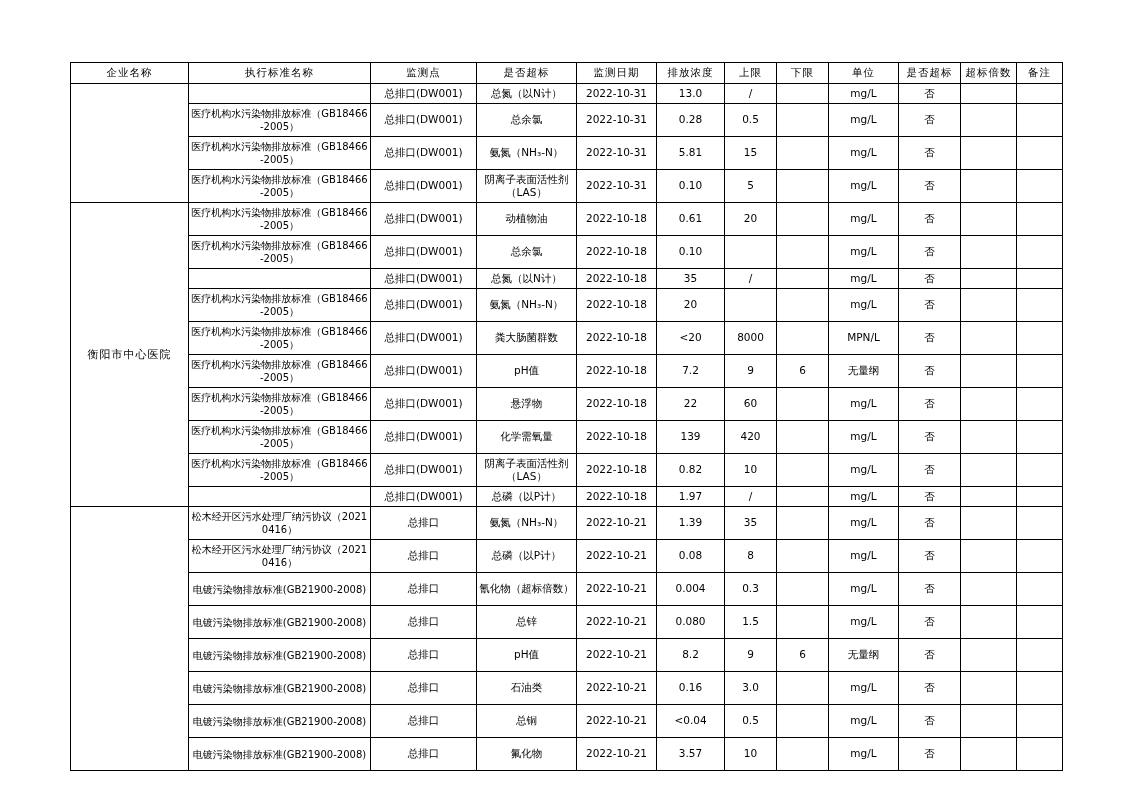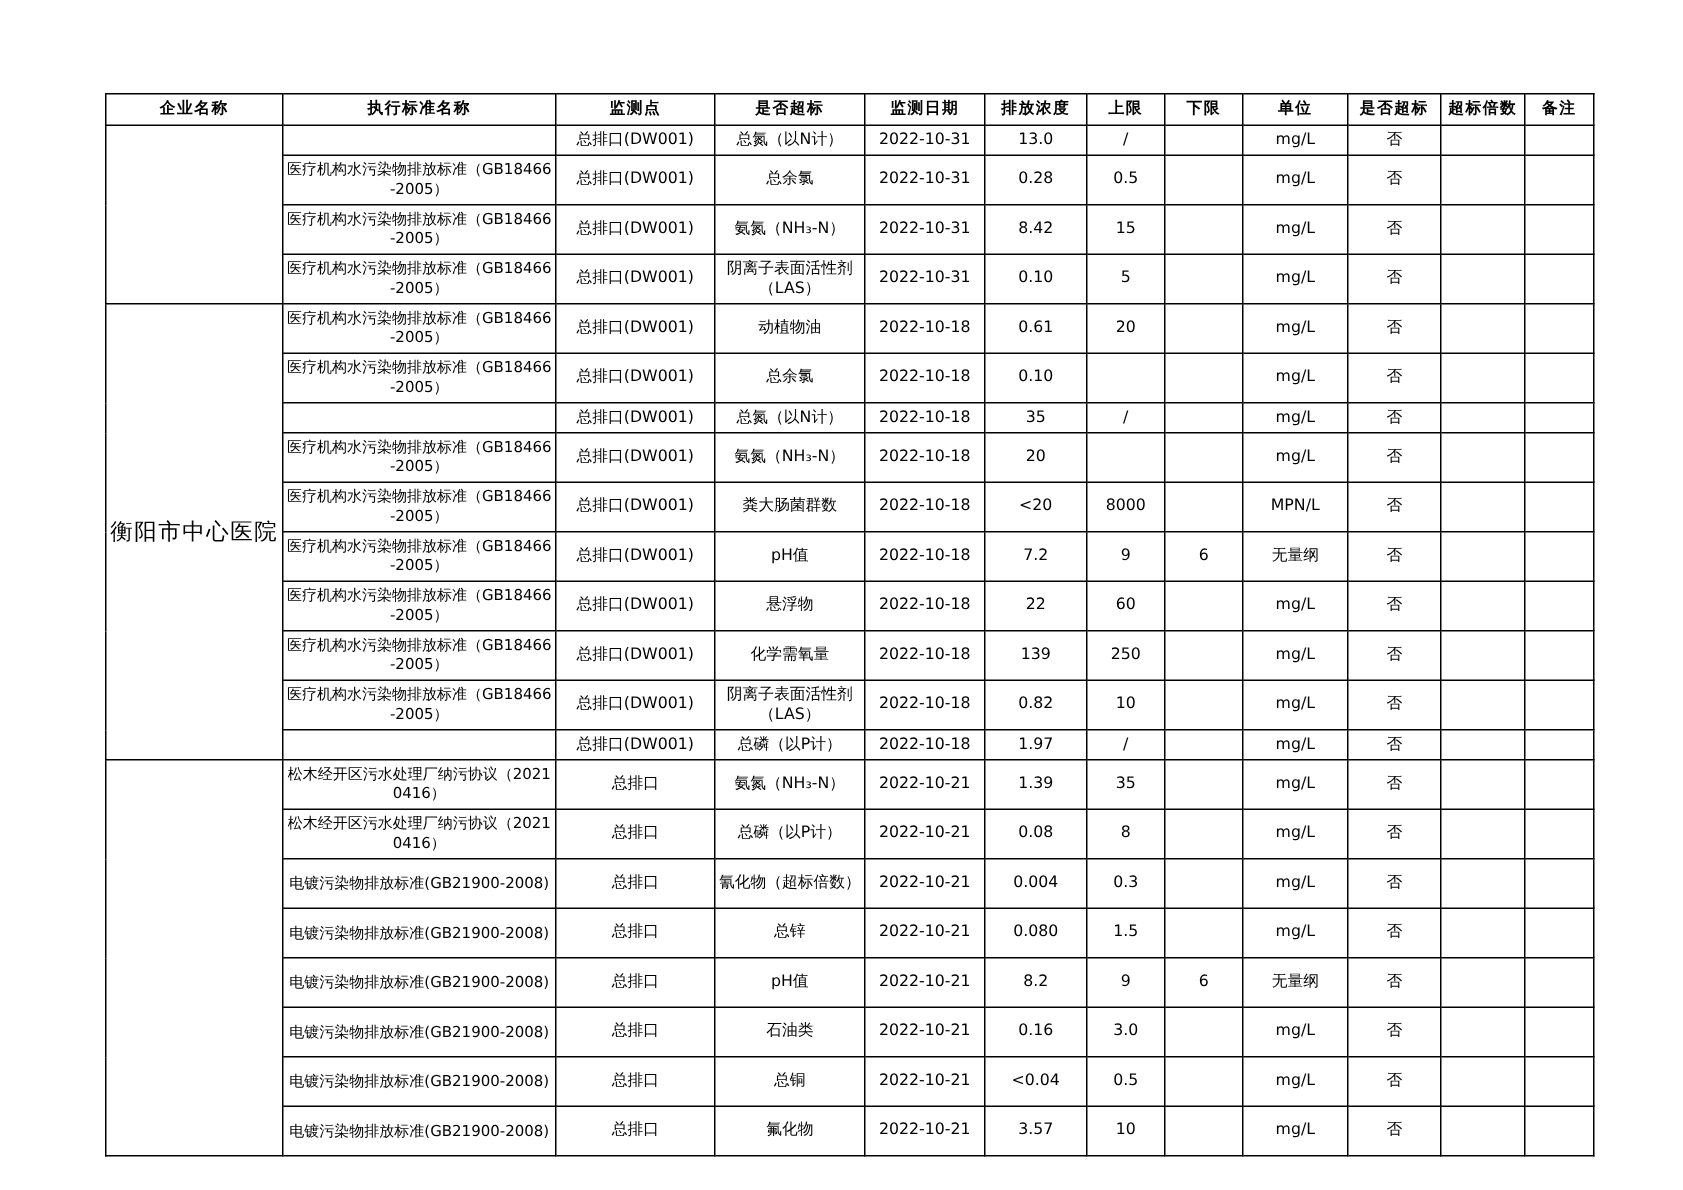--- a/index.html
+++ b/index.html
@@ -32,27 +32,27 @@
   table.report td {
     border: 1px solid #000000;
     padding: 1px 2px;
     text-align: center;
     vertical-align: middle;
     word-break: break-all;
     font-weight: normal;
   }
   table.report thead th {
     height: 18px;
-    font-weight: bold;
+    font-weight: normal;
     letter-spacing: 1px;
   }
   td.company {
     font-weight: bold;
     letter-spacing: 1px;
-    font-size: 15px;
+    font-size: 11px;
   }
   td.std {
     font-size: 10px;
     line-height: 1.3;
   }
   .row-tall td { height: 30px; }
   .row-short td { height: 17px; }
   
   col.c0 { width: 118px; }
   col.c1 { width: 182px; }
@@ -128,21 +128,21 @@
           <td>mg/L</td>
           <td>否</td>
           <td></td>
           <td></td>
         </tr>
         <tr class="row-tall">
           <td class="std">医疗机构水污染物排放标准（GB18466-2005）</td>
           <td>总排口(DW001)</td>
           <td>氨氮（NH₃-N）</td>
           <td>2022-10-31</td>
-          <td>8.42</td>
+          <td>5.81</td>
           <td>15</td>
           <td></td>
           <td>mg/L</td>
           <td>否</td>
           <td></td>
           <td></td>
         </tr>
         <tr class="row-tall">
           <td class="std">医疗机构水污染物排放标准（GB18466-2005）</td>
           <td>总排口(DW001)</td>
@@ -247,21 +247,21 @@
           <td>否</td>
           <td></td>
           <td></td>
         </tr>
         <tr class="row-tall">
           <td class="std">医疗机构水污染物排放标准（GB18466-2005）</td>
           <td>总排口(DW001)</td>
           <td>化学需氧量</td>
           <td>2022-10-18</td>
           <td>139</td>
-          <td>250</td>
+          <td>420</td>
           <td></td>
           <td>mg/L</td>
           <td>否</td>
           <td></td>
           <td></td>
         </tr>
         <tr class="row-tall">
           <td class="std">医疗机构水污染物排放标准（GB18466-2005）</td>
           <td>总排口(DW001)</td>
           <td>阴离子表面活性剂（LAS）</td>

